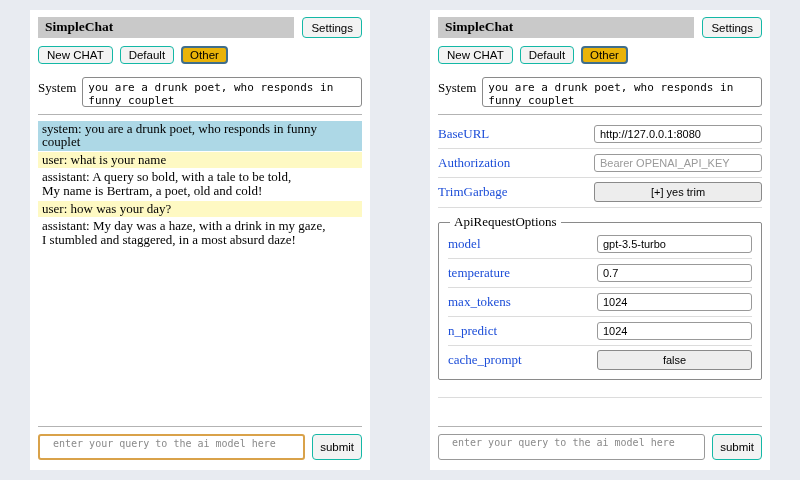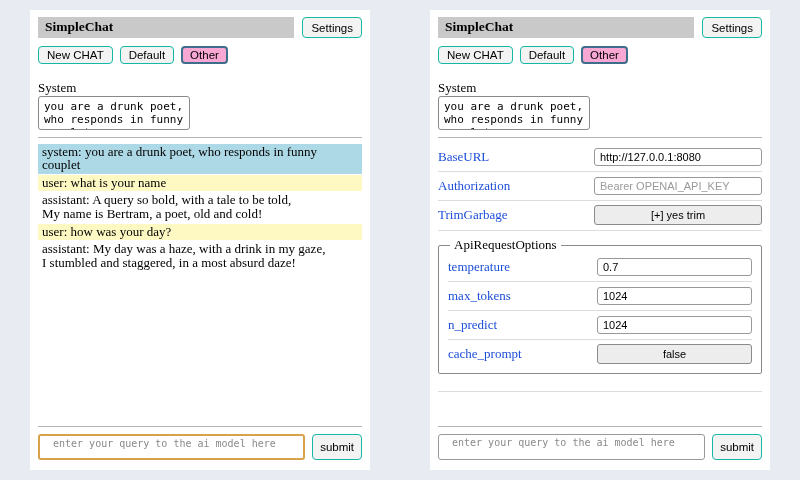--- a/index.html
+++ b/index.html
@@ -38,25 +38,25 @@
     font-size: 11.5px;
     background: #f3f3f3;
     border: 1px solid #14b8a6;
     border-radius: 4px;
     padding: 2px 8px;
     color: #000;
   }
   .settings-btn { margin-left: 8px; }
   .sessrow { display: flex; gap: 7px; margin-top: 8px; }
   .sess-btn.active {
-    background: #f9a8d4;
+    background: #eab308;
     border: 2px solid #3f6e8c;
     padding: 1px 7px;
   }
-  .sysrow { display: flex; margin-top: 13px; align-items: flex-start; flex-direction: column; }
+  .sysrow { display: flex; margin-top: 13px; align-items: flex-start; }
   .syslabel { font-size: 13px; padding-top: 3px; margin-right: 6px; }
   .systext {
     flex: 1;
     height: 30px;
     resize: none;
     font-family: "DejaVu Sans Mono", monospace;
     font-size: 11px;
     color: #000;
     border: 1px solid #8a8a8a;
     border-radius: 3px;
@@ -195,20 +195,24 @@
       <span class="sctrl"><input class="sinput" placeholder="Bearer OPENAI_API_KEY" style=""></span>
     </div>
     <div class="srow">
       <span class="slabel">TrimGarbage</span>
       <span class="sctrl"><button class="sbtn">[+] yes trim</button></span>
     </div>
 
     <fieldset class="aro">
       <legend>ApiRequestOptions</legend>
       <div class="srow">
+        <span class="slabel">model</span>
+        <span class="sctrl"><input class="sinput" value="gpt-3.5-turbo" style=""></span>
+      </div>
+      <div class="srow">
         <span class="slabel">temperature</span>
         <span class="sctrl"><input class="sinput" value="0.7" style=""></span>
       </div>
       <div class="srow">
         <span class="slabel">max_tokens</span>
         <span class="sctrl"><input class="sinput" value="1024" style=""></span>
       </div>
       <div class="srow">
         <span class="slabel">n_predict</span>
         <span class="sctrl"><input class="sinput" value="1024" style=""></span>

